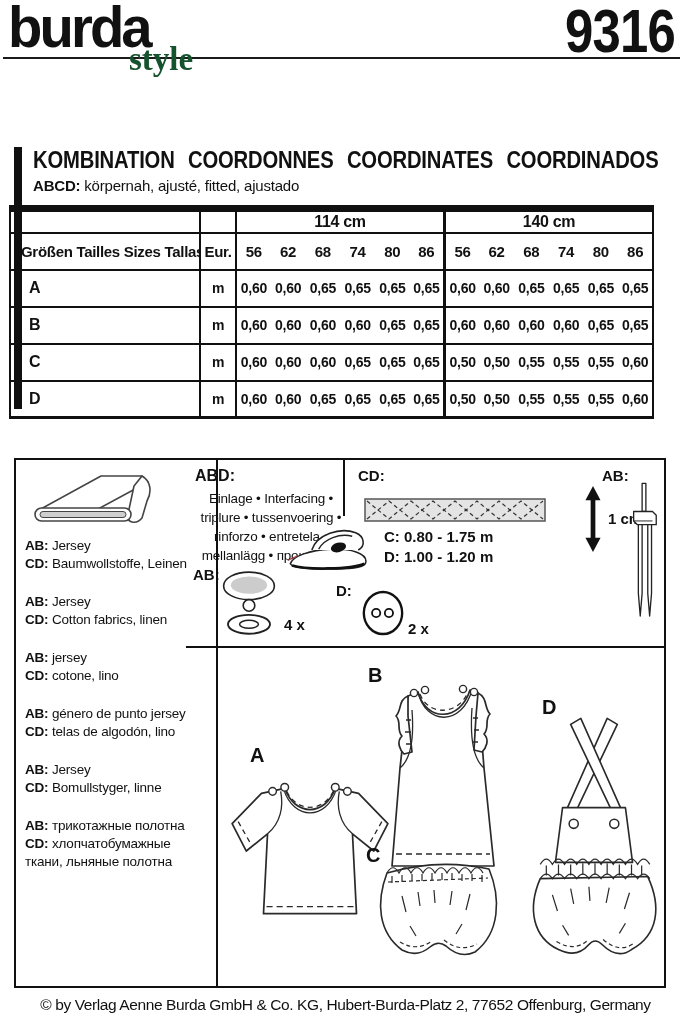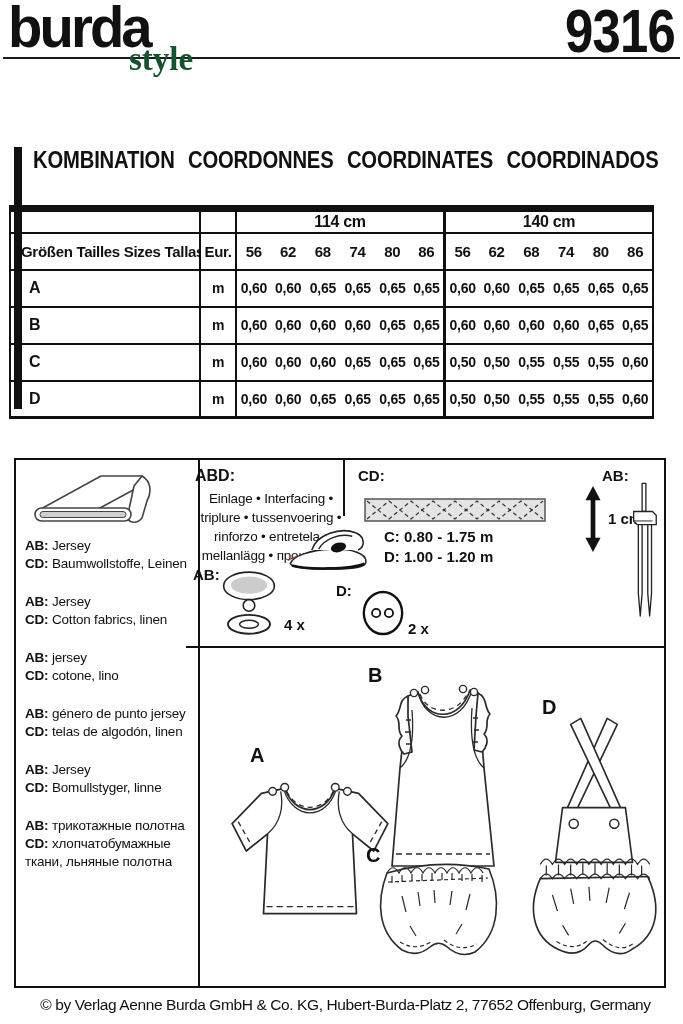--- a/index.html
+++ b/index.html
@@ -37,21 +37,21 @@
   tr.grp-row td { height:24px; font-size:16px; }
   tr.size-row td { height:23px; font-size:15px; }
   tr.rowline td { border-top:2px solid #101010; height:37px; }
   .col-label { text-align:left !important; padding-left:10px; font-size:15px !important; }
   .row-letter { text-align:left !important; padding-left:18px; font-size:16px !important; }
   .bR2 { border-right:2px solid #101010; }
   .bR3 { border-right:3px solid #101010; }
 
   
   .lower-box { border:2px solid #101010; }
-  .fabric-col { width:184px; height:100%; border-right:2px solid #101010; padding:7px 6px 0 9px; }
+  .fabric-col { width:202px; height:100%; border-right:2px solid #101010; padding:7px 6px 0 9px; }
   .fabric-item { font-size:13.5px; line-height:1.3; letter-spacing:-0.2px; margin-bottom:21px; }
   .notions { position:absolute; left:170px; top:0; right:0; height:188px;
              border-bottom:2px solid #101010;text-align:center; }
   .views { position:absolute; left:170px; top:188px; right:0; bottom:0; }
   .n-label { font-size:15px; font-weight:bold; }
   .n-text { font-size:13.5px; line-height:1.42; letter-spacing:-0.2px; }
   .qty { font-size:15px; font-weight:bold; }
   .view-letter { font-size:20px; font-weight:bold; }
   .vdiv { width:2px; background:#101010; }
 
@@ -64,20 +64,24 @@
 
 <div class="sheet">
 
   <div class="abs brand" style="left:8px; top:-2px;">burda</div>
   <div class="abs hline" style="left:3px; right:3px; top:57px;"></div>
   <div class="abs brand-sub" style="left:129px; top:43px;">style</div>
   <div class="abs pattern-no" style="right:8px; top:0px;">9316</div>
 
   <div class="abs black-bar" style="left:14px; top:147px; height:262px;"></div>
   <div class="abs h-title" style="left:33px; top:147px;">KOMBINATION COORDONNES COORDINATES COORDINADOS</div>
+  <div class="abs h-sub" style="left:33px; top:177px;">
+    <span class="b">ABCD:</span>
+    <span>körpernah, ajusté, fitted, ajustado</span>
+  </div>
 
   <div class="abs" style="left:9px; top:205px;">
     <table class="sizes">
       <colgroup>
         <col style="width:190px">
           <col style="width:36px">
         <col span="12" style="width:34.75px">
       </colgroup>
       <tbody>
         <tr class="grp-row">
@@ -181,21 +185,21 @@
           <path d="M117,9 C126,14 127,25 122,34 L117,51 C111,58 101,56 103,47 L109,19 Z"></path>
           <rect x="10" y="41" width="96" height="13" rx="6.5"></rect>
           <rect x="15" y="44.5" width="86" height="6" rx="3" fill="#cfcfcf" stroke-width="1"></rect>
         </g>
       </svg>
       <div style="height:8px"></div>
       <div>
           <div class="fabric-item"><span class="b">AB:</span> <span>Jersey</span><br><span class="b">CD:</span> <span>Baumwollstoffe, Leinen</span></div>
           <div class="fabric-item"><span class="b">AB:</span> <span>Jersey</span><br><span class="b">CD:</span> <span>Cotton fabrics, linen</span></div>
           <div class="fabric-item"><span class="b">AB:</span> <span>jersey</span><br><span class="b">CD:</span> <span>cotone, lino</span></div>
-          <div class="fabric-item"><span class="b">AB:</span> <span>género de punto jersey</span><br><span class="b">CD:</span> <span>telas de algodón, linen</span></div>
+          <div class="fabric-item"><span class="b">AB:</span> <span>género de punto jersey</span><br><span class="b">CD:</span> <span>telas de algodón, lino</span></div>
           <div class="fabric-item"><span class="b">AB:</span> <span>Jersey</span><br><span class="b">CD:</span> <span>Bomullstyger, linne</span></div>
           <div class="fabric-item"><span class="b">AB:</span> <span>трикотажные полотна</span><br><span class="b">CD:</span> <span>хлопчатобумажные ткани, льняные полотна</span></div>
         </div>
     </div>
 
     <div class="notions">
       <div class="abs vdiv" style="left:157px; top:0; height:56px;"></div>
 
       <div class="abs n-label" style="left:9px; top:7px; font-size:16px;">ABD:</div>
       <div class="abs n-text" style="left:9px; top:29px; width:152px;">Einlage • Interfacing • triplure • tussenvoering • rinforzo • entretela • mellanlägg • прокладка</div>

